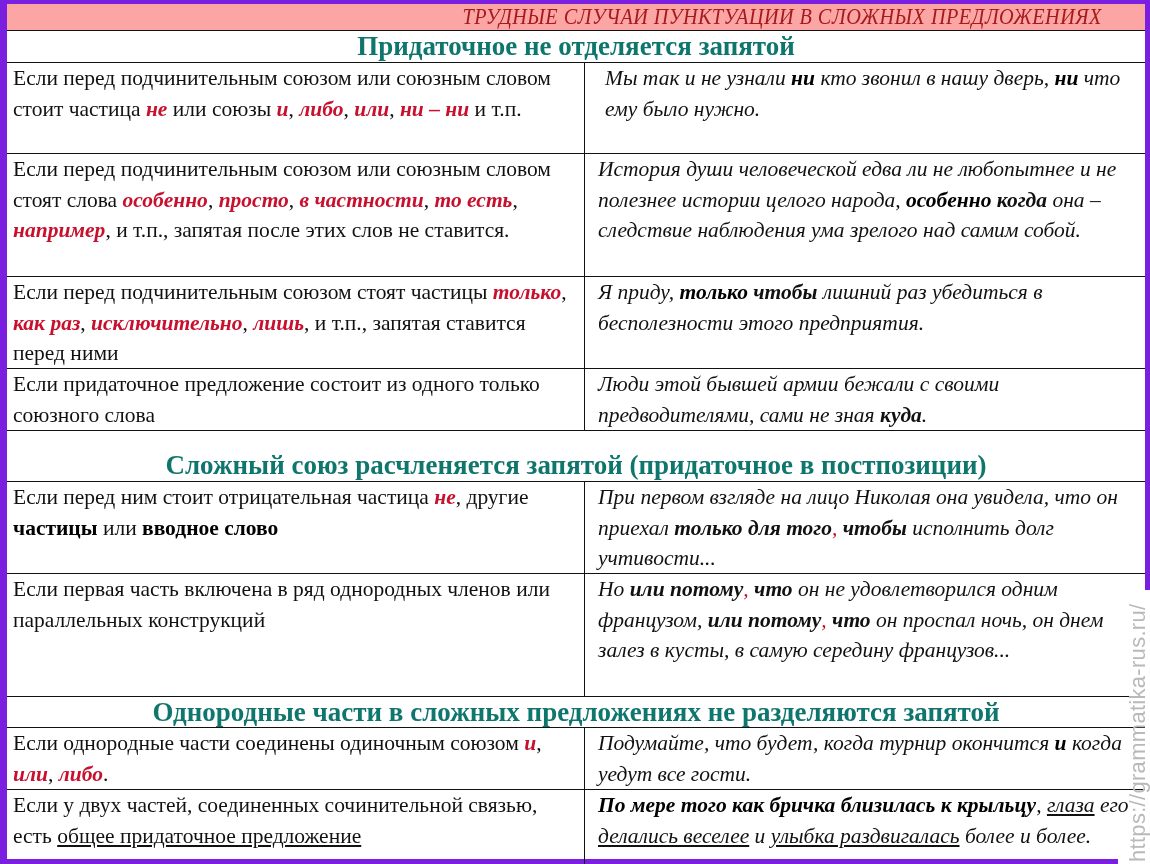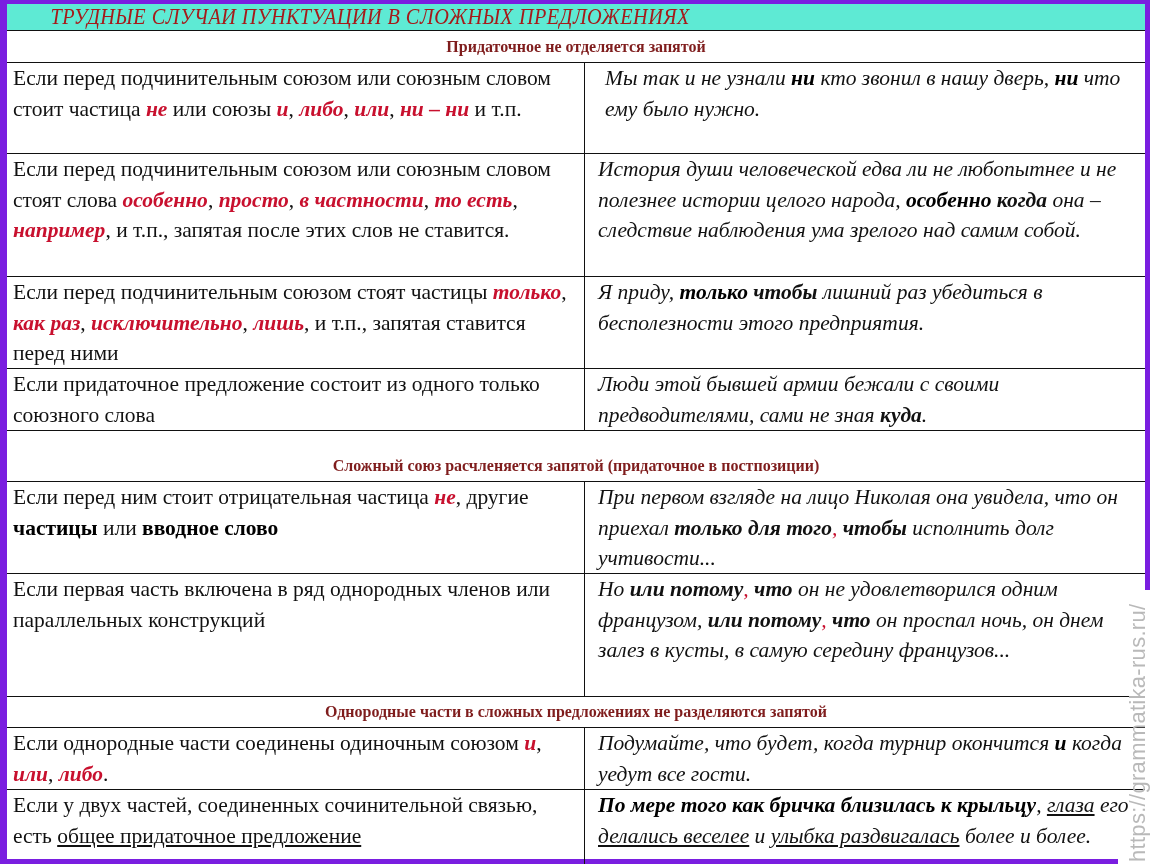--- a/index.html
+++ b/index.html
@@ -12,29 +12,29 @@
   }
   .frame-left { position:absolute; left:0; top:0; width:7px; height:864px; background:#7a1ee0; }
   .frame-top { position:absolute; left:0; top:0; width:1150px; height:4px; background:#7a1ee0; }
   .frame-right { position:absolute; right:0; top:0; width:5px; height:590px; background:#7a1ee0; }
   .frame-bottom { position:absolute; left:0; bottom:0; width:1118px; height:5px; background:#7a1ee0; }
 
   .table {
     position:absolute; left:7px; top:4px; width:1138px;
   }
   .title-row {
-    height:26px; background:#5eead4; border-bottom:1px solid #111;
-    text-align:left; line-height:26px;
+    height:26px; background:#fca5a5; border-bottom:1px solid #111;
+    text-align:right; line-height:26px;
     font-style:italic; font-size:23px; color:#a51a1a; letter-spacing:0.5px;
     transform-origin:center; 
   }
   .title-row span { display:inline-block; transform:scaleX(0.88); }
   .section-row {
     border-bottom:1px solid #111; text-align:center;
-    font-weight:bold; color:#7f1d1d; font-size:16px;
+    font-weight:bold; color:#0f766e; font-size:27px;
   }
   .section-row span { display:inline-block; }
   .row { display:flex; border-bottom:1px solid #111; }
   .cell-left {
     width:578px; border-right:1px solid #111; box-sizing:border-box;
     padding:0 6px 0 6px; font-size:21.5px; line-height:30.5px; color:#111;
   }
   .cell-right {
     flex:1; box-sizing:border-box; padding:0 6px 0 13px;
     font-size:21.5px; line-height:30.5px; color:#111; font-style:italic;

